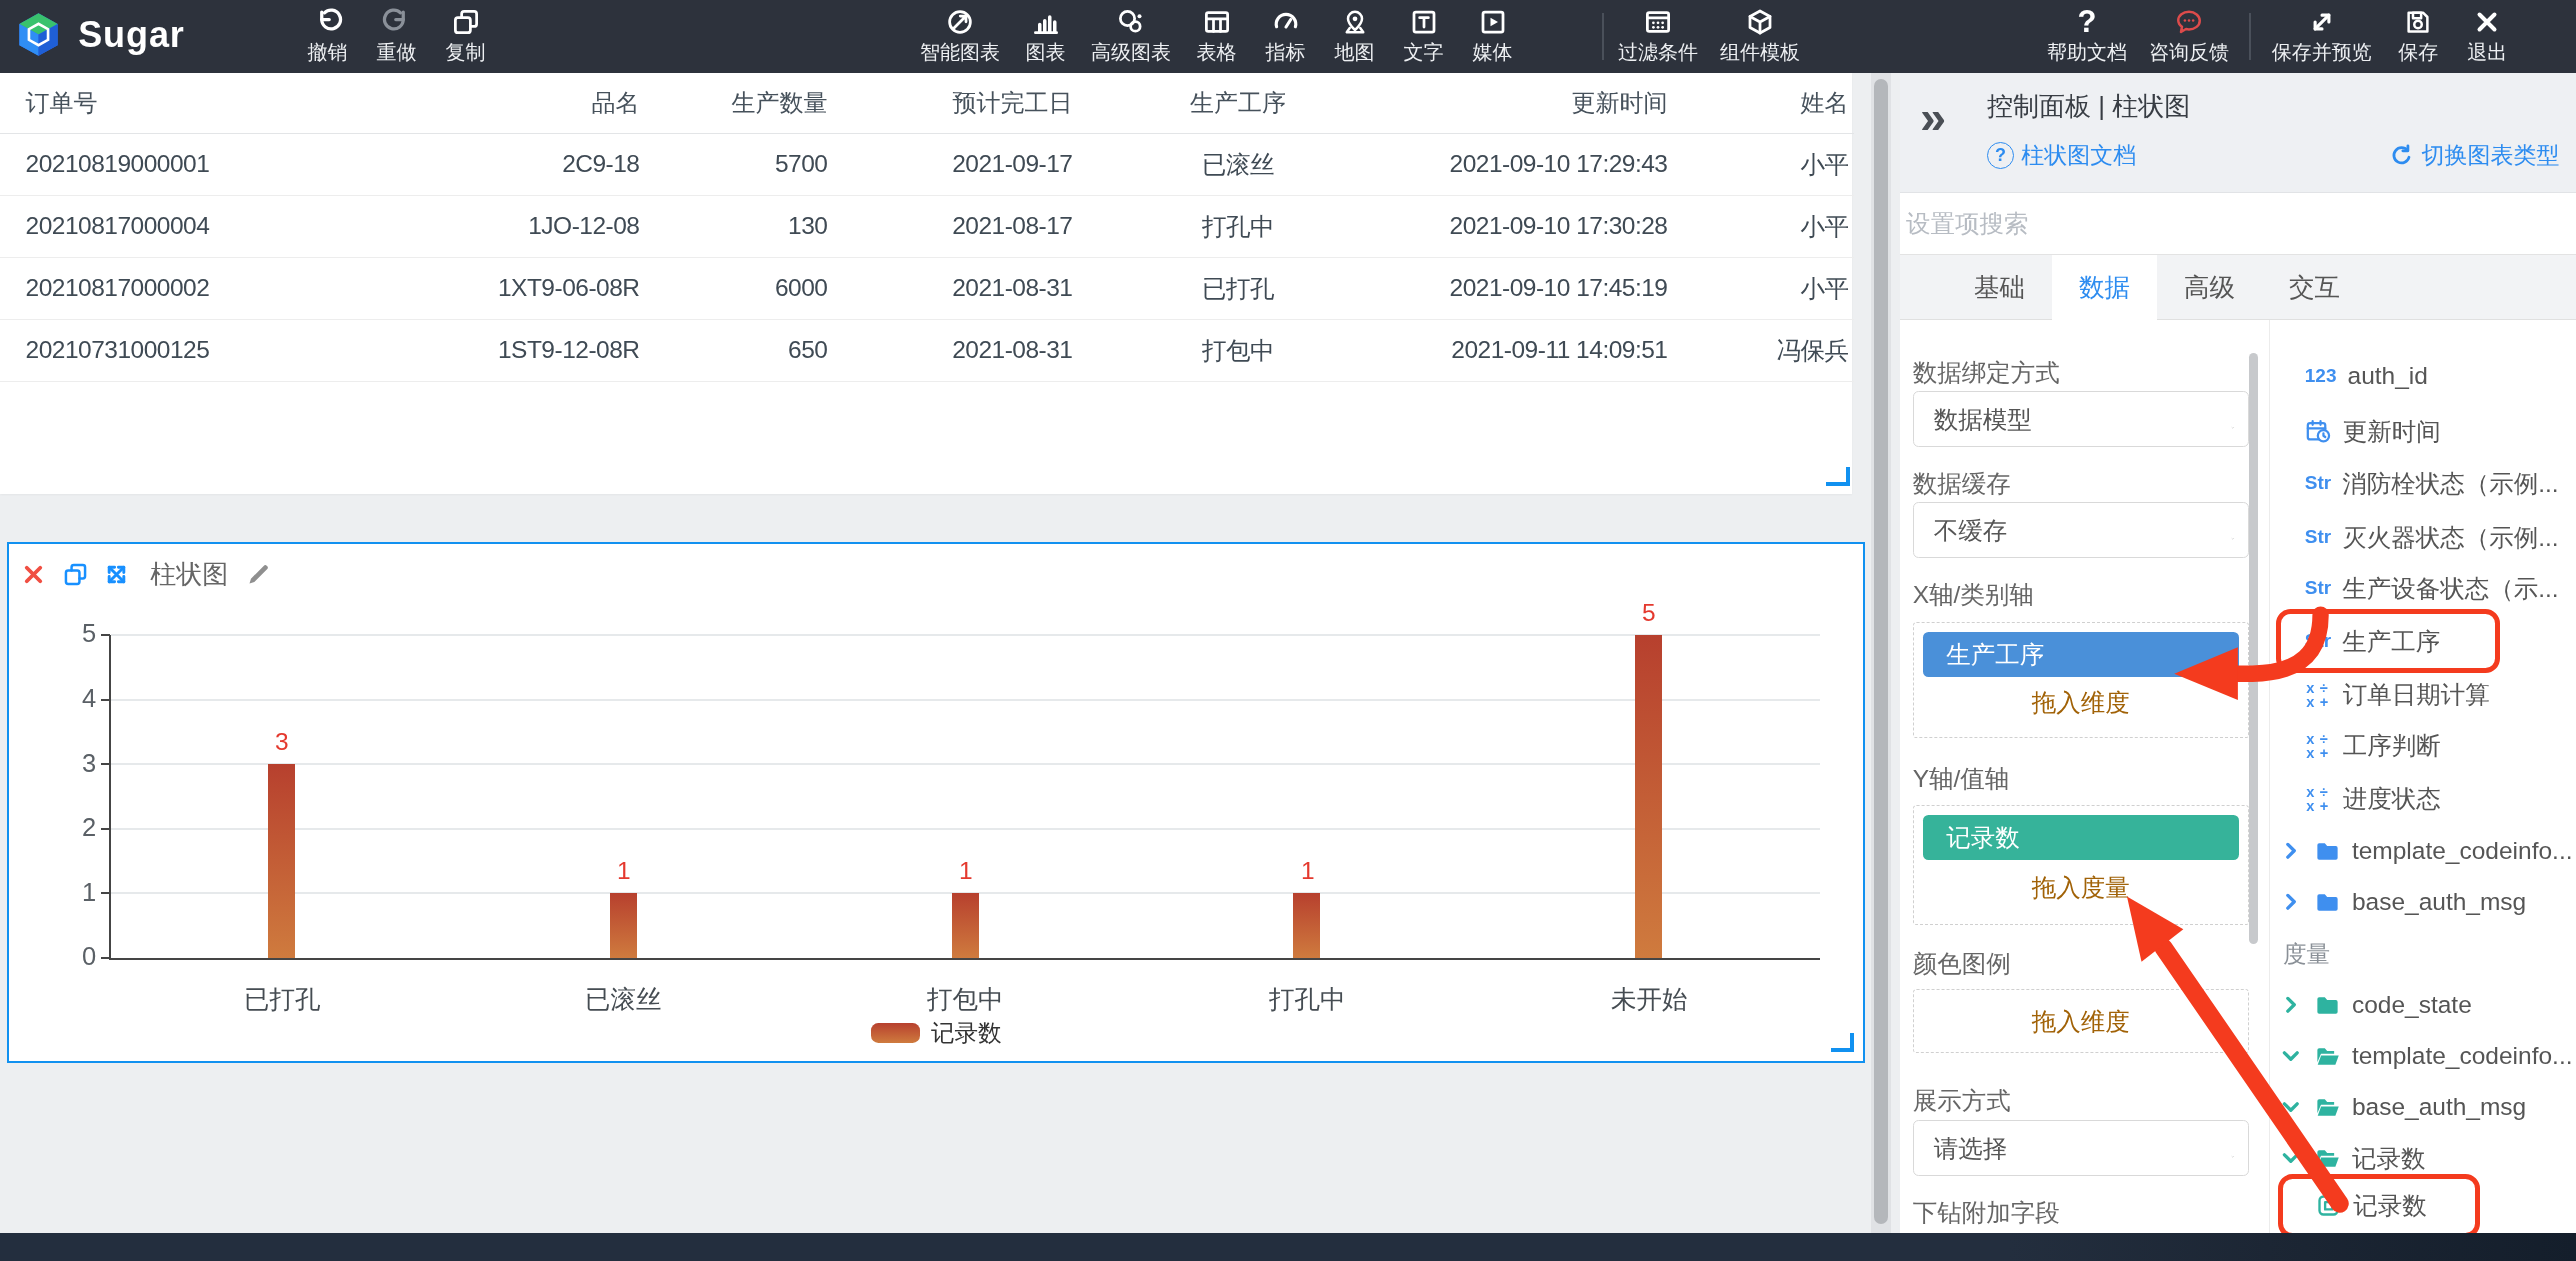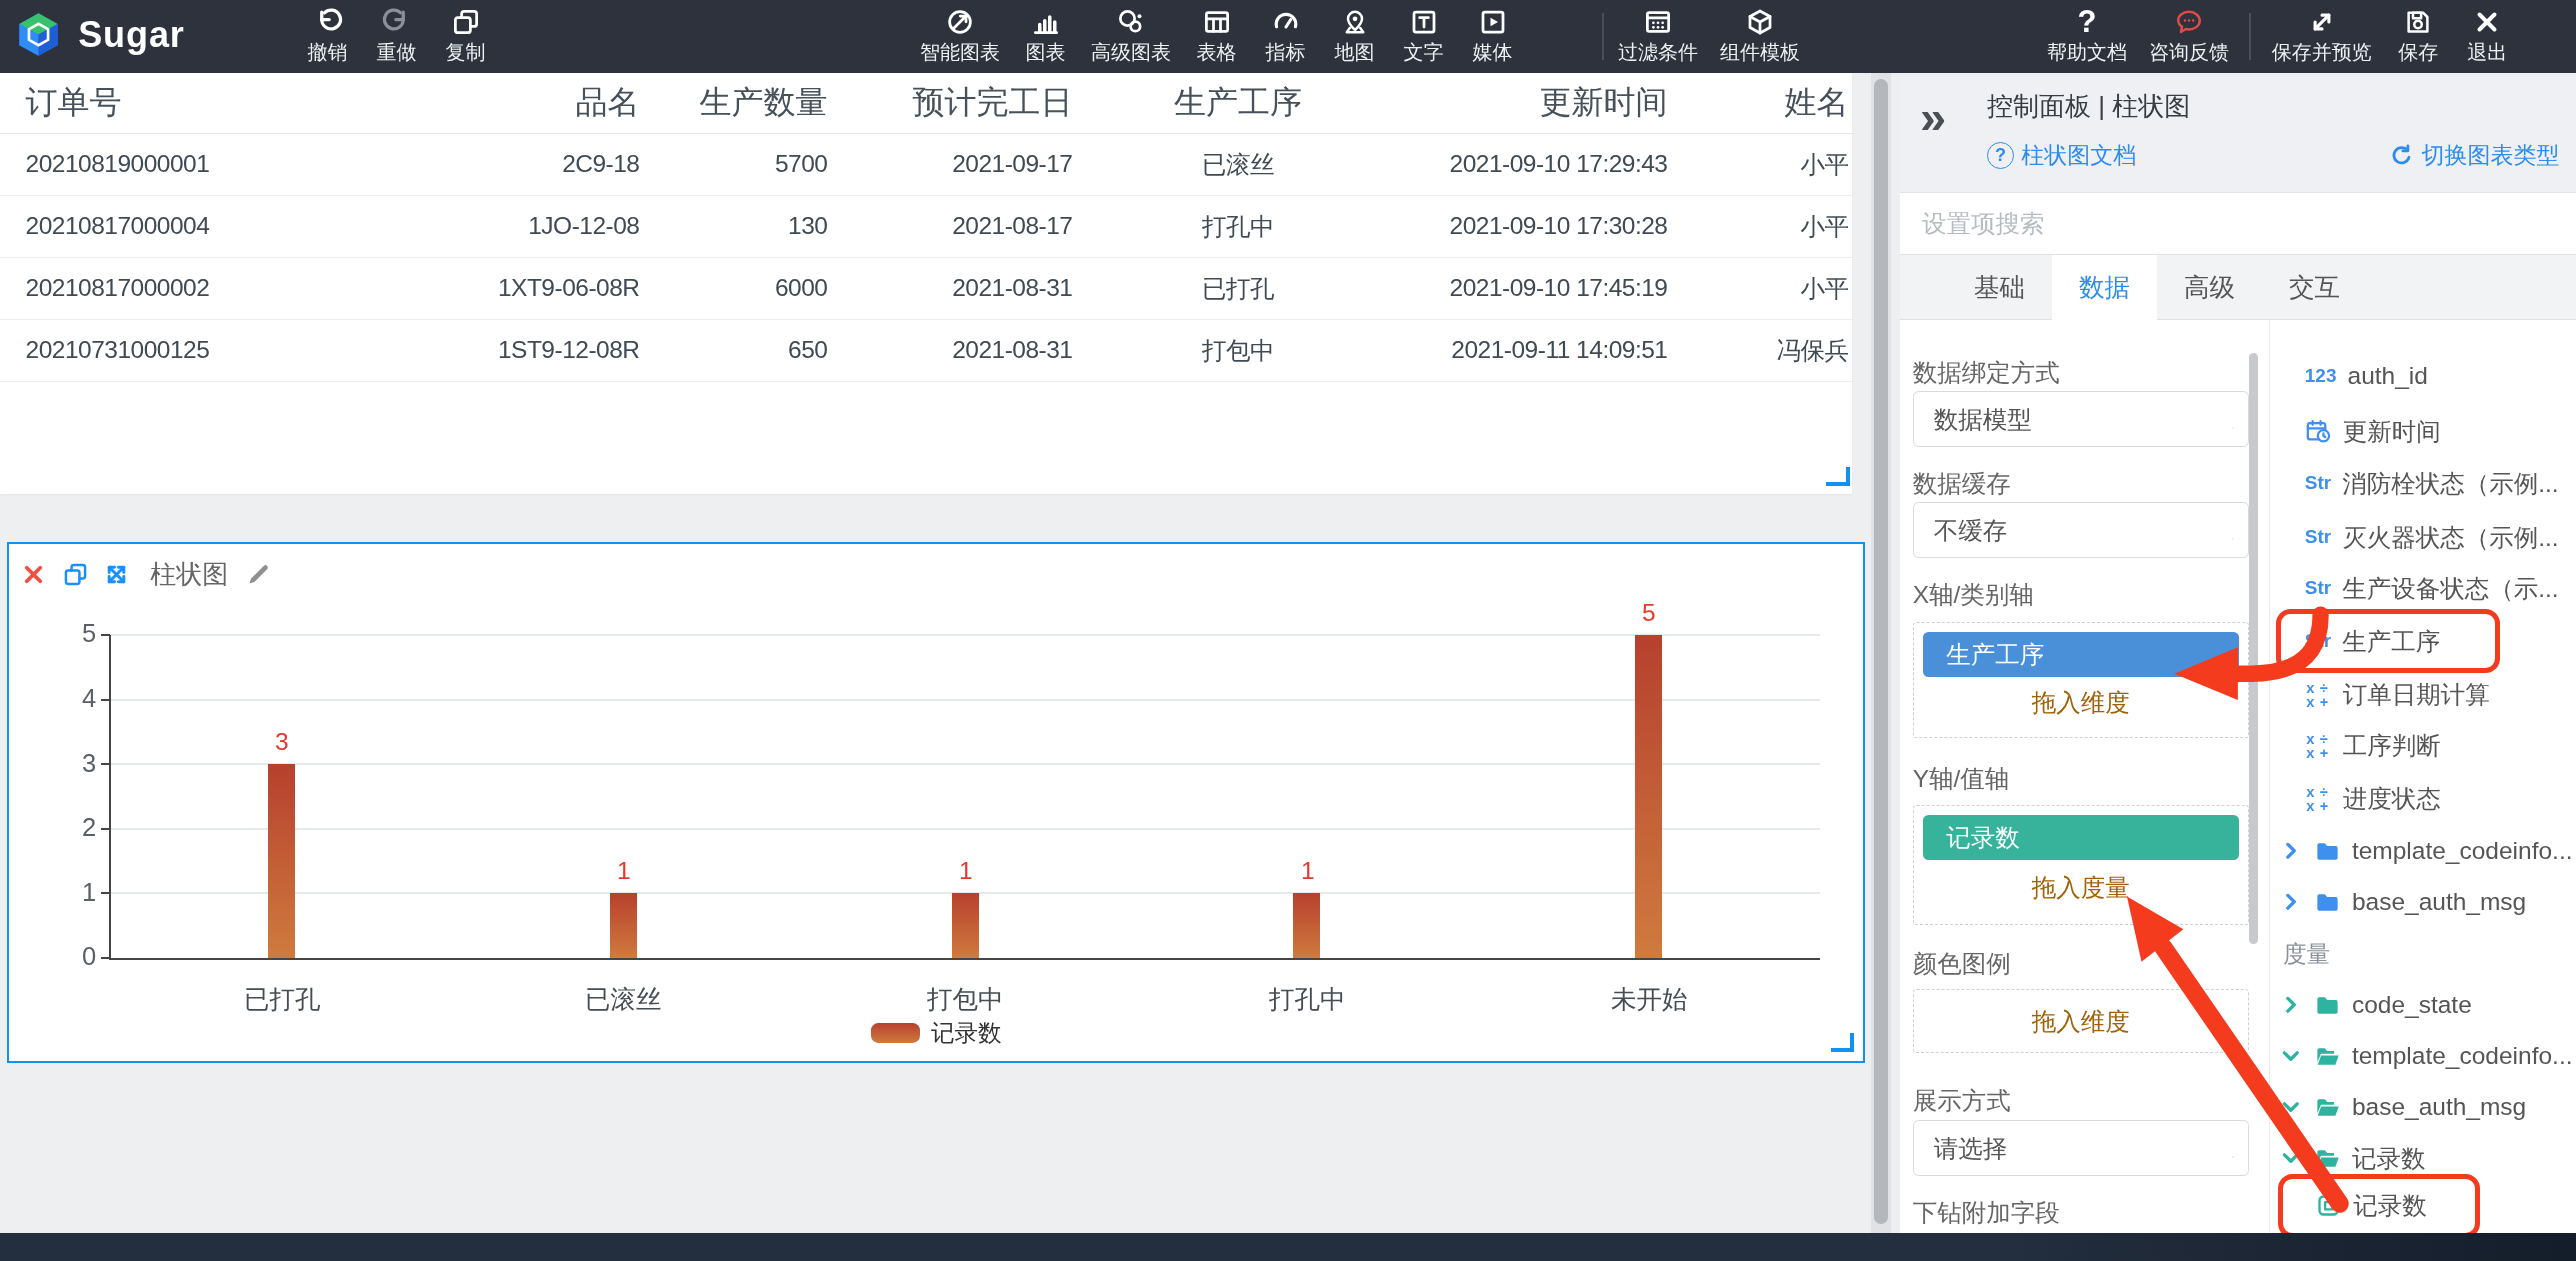--- a/index.html
+++ b/index.html
@@ -15,21 +15,21 @@
   .tb-item { height:73px; display:flex; flex-direction:column; align-items:center; justify-content:center; gap:2.7px; color:#fff; cursor:pointer; }
   .tb-item .t-ico { width:30px; height:30px; color:#fff; }
   .tb-item .t-lbl { font-size:20px; color:#eef0f3; white-space:nowrap; }
   .tb-item.disabled .t-ico { color:#8a9099; }
   .tb-sep { width:1.8px; height:47px; background:#4a505a; margin:0 9px; }
   .w2{width:69px}.w4{width:102px}.w5{width:124px}
   
   #canvas-bg { position:absolute; left:0; top:73px; width:1891px; height:1160px; background:#edeff1; }
   #table-card { position:absolute; left:0; top:73px; width:1852px; height:421px; background:#fff; box-shadow:0 0.9px 1.8px rgba(0,0,0,.04); }
   table.data { width:100%; border-collapse:collapse; table-layout:fixed; }
-  table.data th { font-size:32px; font-weight:normal; color:#46515b; height:60px; border-bottom:1.8px solid #e3e5e7; padding:0 5.5px; }
+  table.data th { font-size:24px; font-weight:normal; color:#46515b; height:60px; border-bottom:1.8px solid #e3e5e7; padding:0 5.5px; }
   table.data td { font-size:24.5px; color:#3f4a54; height:62px; border-bottom:0.9px solid #ededed; padding:0 5.5px; letter-spacing:-0.5px; }
   tr:last-child td { border-bottom:0.9px solid #ededed; }
   .al{text-align:left; padding-left:25.5px !important}.ar{text-align:right}.ac{text-align:center}
   .corner { position:absolute; width:23.6px; height:19px; border-right:4.5px solid var(--selection,#1191f0); border-bottom:4.5px solid var(--selection,#1191f0); }
   
   #chart-widget { position:absolute; left:7.3px; top:542px; width:1858px; height:521px; background:#fff; border:2.7px solid var(--selection,#1191f0); }
   #cw-head { position:absolute; left:11px; top:12.7px; display:flex; align-items:center; gap:14.5px; }
   .cw-ico { width:27px; height:27px; cursor:pointer; }
   #cw-title { font-size:26px; color:#666; margin:0 1.8px 0 5.5px; }
   #plot { position:absolute; left:0; top:0; width:100%; height:100%; }
@@ -50,21 +50,21 @@
   #panel { position:absolute; left:1900px; top:73px; width:676px; height:1160px; background:#fff; }
   #p-header { position:absolute; left:0; top:0; width:676px; height:120px; background:#eef0f3; border-bottom:0.9px solid #e1e3e6; }
   #collapse { position:absolute; left:20px; top:16.4px; font-size:47px; color:#4a4f55; font-weight:bold; cursor:pointer; }
   #p-title { position:absolute; left:87px; top:16.4px; font-size:26px; color:#383d44; }
   .link { display:inline-flex; align-items:center; gap:7.3px; color:var(--link-blue,#2d8cf0); font-size:23px; cursor:pointer; }
   #doc-link { position:absolute; left:87px; top:67px; }
   .qmark { display:inline-flex; width:27px; height:27px; border:1.8px solid var(--link-blue,#2d8cf0); border-radius:50%; align-items:center; justify-content:center; font-size:18px; font-weight:bold; }
   #switch-link { position:absolute; right:16.4px; top:67px; }
   .r-ico { width:25.5px; height:25.5px; }
   #p-search { position:absolute; left:0; top:120px; width:676px; height:62px; background:#fff; border-bottom:1.8px solid #e3e3e3; }
-  #p-search input { width:100%; height:100%; border:none; outline:none; font-size:24.5px; padding-left:22px; color:#555; background:transparent; }
+  #p-search input { width:100%; height:100%; border:none; outline:none; font-size:24.5px; padding-left:6px; color:#555; background:transparent; }
   #p-search input::placeholder { color:#b7bcc3; }
   #p-tabs { position:absolute; left:0; top:182px; width:676px; height:65px; background:#f2f3f5; border-bottom:1.8px solid #e0e0e0; padding-left:47px; display:flex; }
   .tab { width:105px; height:65px; display:flex; align-items:center; justify-content:center; font-size:25.5px; color:#555; cursor:pointer; }
   .tab.active { background:#fff; color:var(--link-blue,#2d8cf0); }
   
   #settings { position:absolute; left:0; top:247px; width:369px; height:913px; background:#fff; }
   .s-label { position:absolute; left:12.7px; font-size:24.5px; color:#666; white-space:nowrap; }
   .sel { position:absolute; left:12.7px; width:336px; height:56px; border:1.8px solid #d9d9d9; border-radius:5.5px; background:#fff; display:flex; align-items:center; cursor:pointer; }
   .sel span { font-size:24.5px; color:#555; padding-left:20px; }
   .sel .caret { position:absolute; right:12.7px; width:23.6px; height:23.6px; color:#999; }

